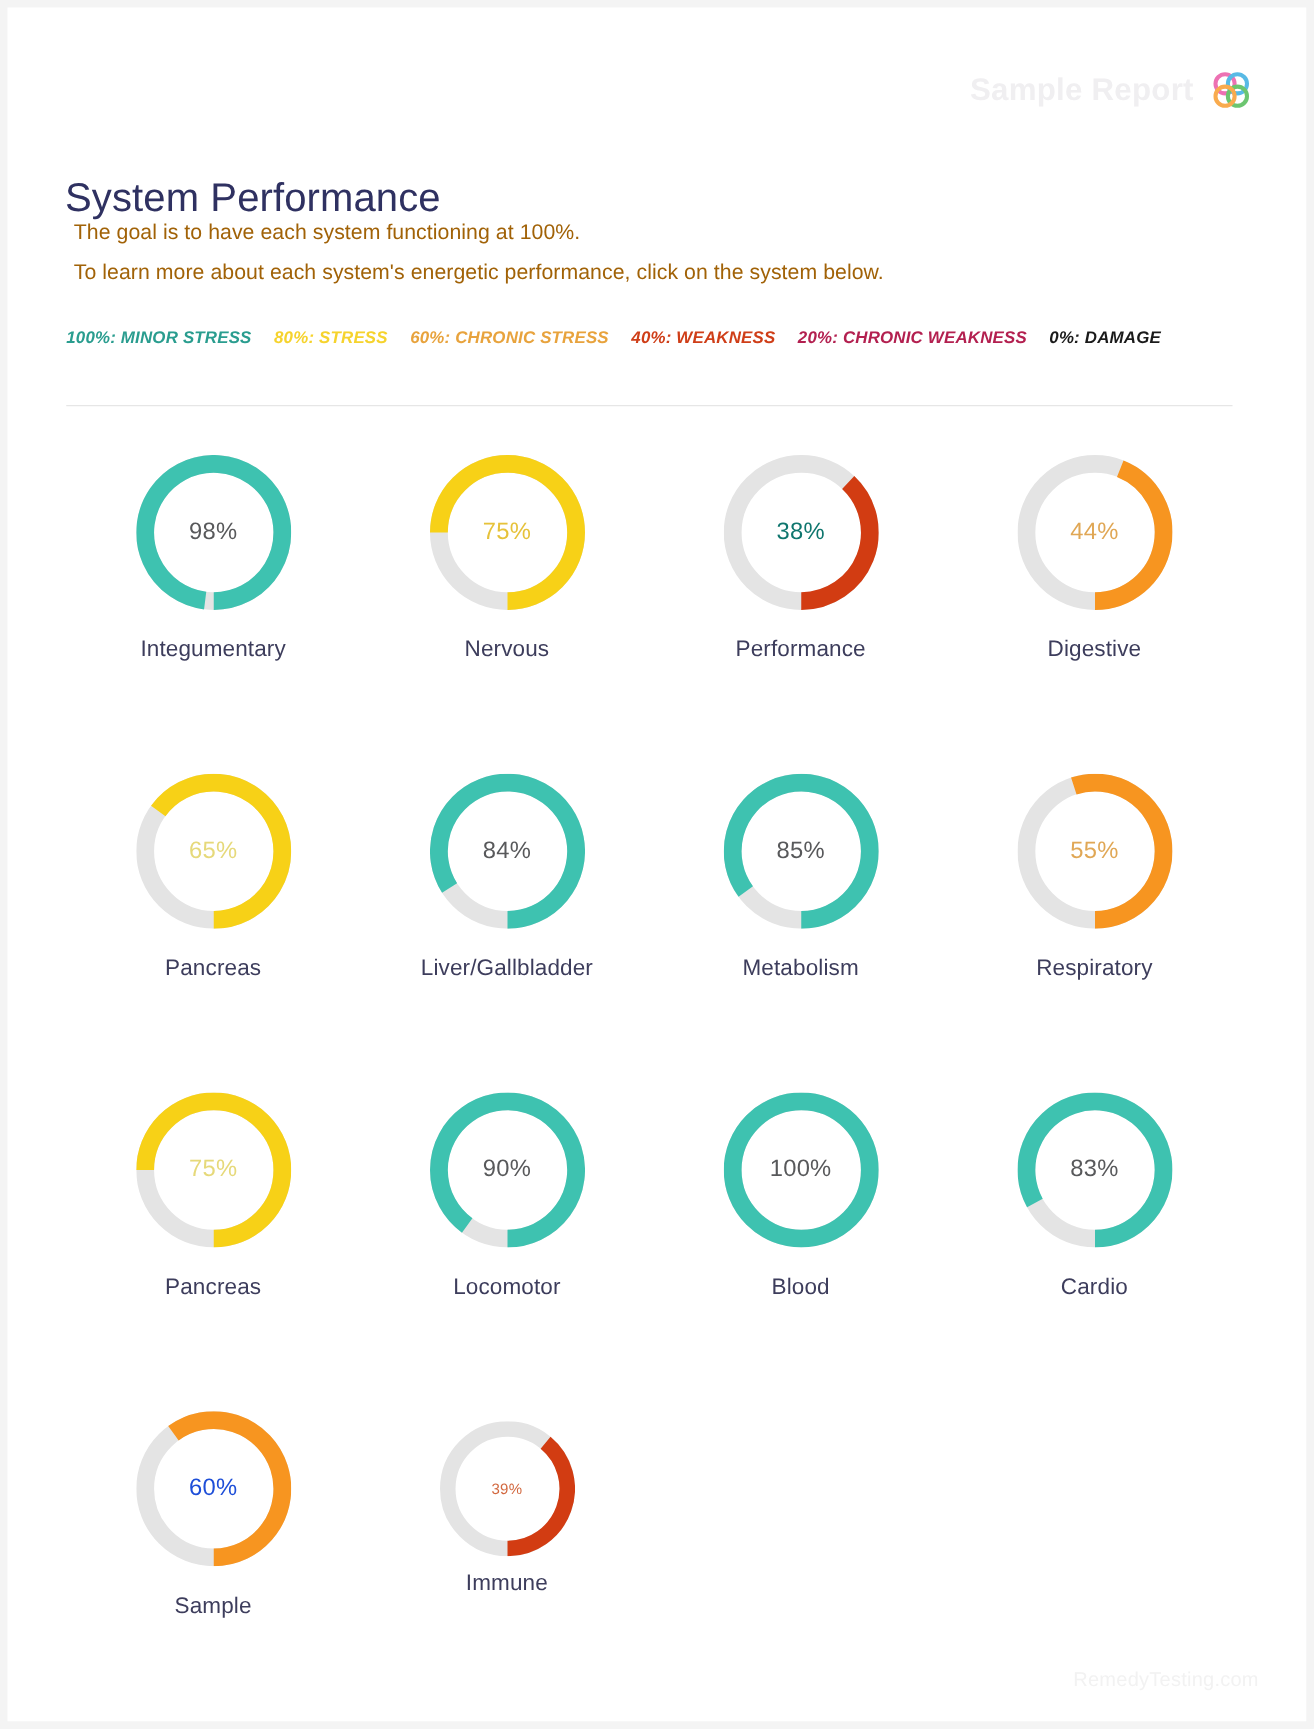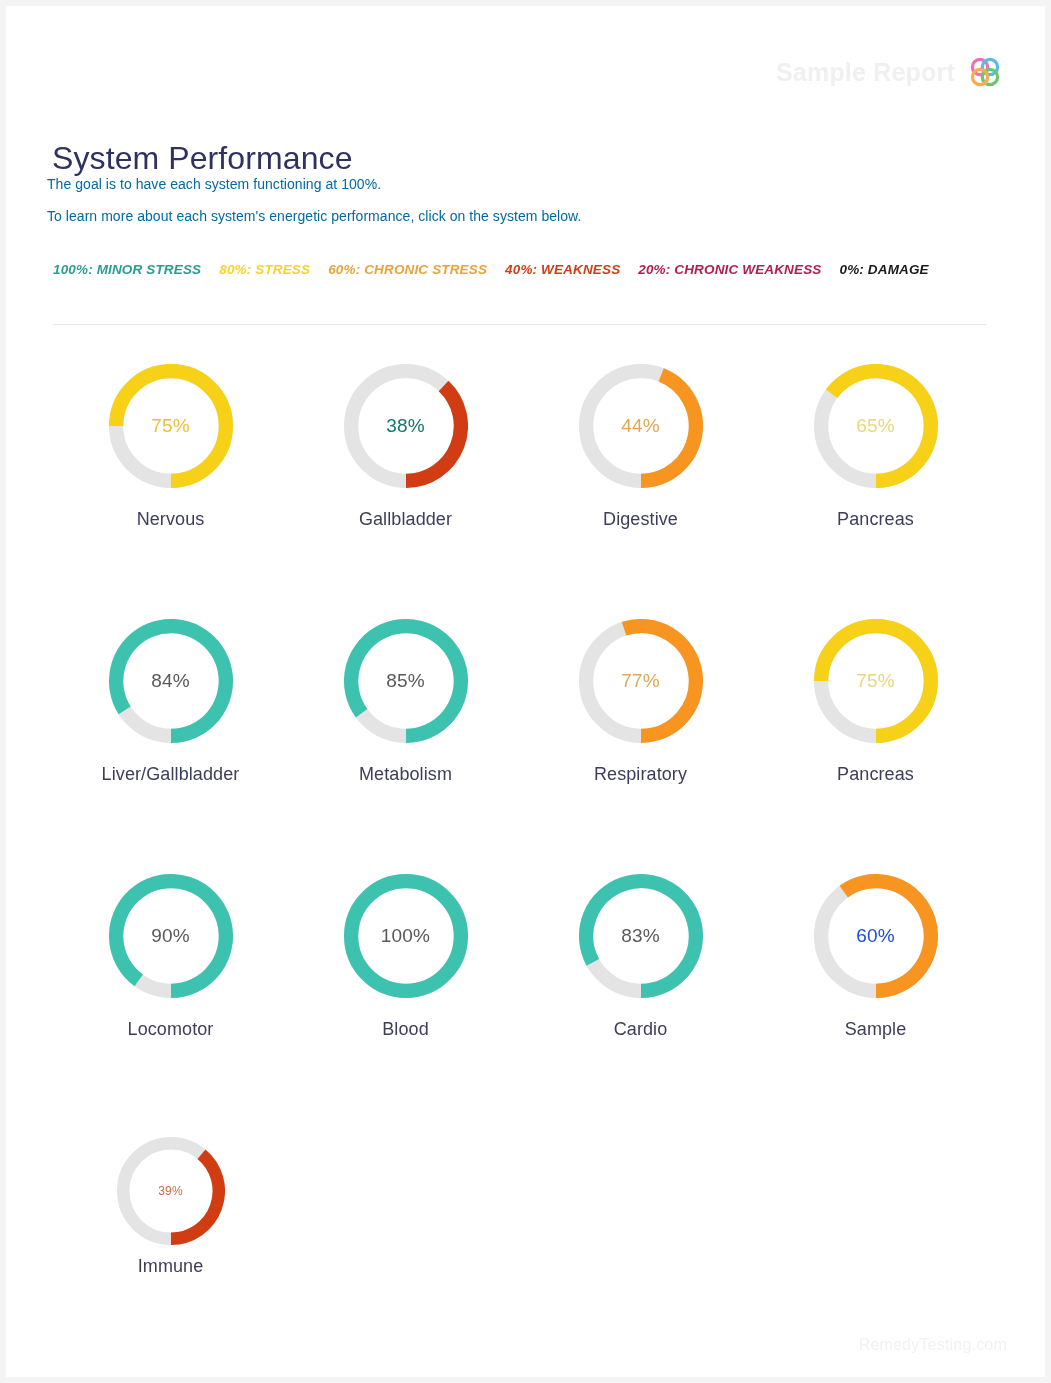--- a/index.html
+++ b/index.html
@@ -51,23 +51,23 @@
     position: absolute;
     left: 46px;
     top: 113px;
     font-size: 32px;
     font-weight: normal;
     color: #2f3161;
     letter-spacing: 0.1px;
   }
   .subline {
     position: absolute;
-    left: 41px;
-    font-size: 14px;
-    color: #0369a1;
+    left: 53px;
+    font-size: 17px;
+    color: #a16207;
     letter-spacing: 0.05px;
   }
   .subline.one { top: 170px; }
   .subline.two { top: 202px; }
 
   
   .legend {
     position: absolute;
     left: 47px;
     top: 247px;
@@ -165,35 +165,45 @@
 
   <div class="legend" id="legend"><span class="item" style="color: rgb(42, 157, 143);">100%: MINOR STRESS</span><span class="item" style="color: rgb(246, 211, 45);">80%: STRESS</span><span class="item" style="color: rgb(232, 163, 61);">60%: CHRONIC STRESS</span><span class="item" style="color: rgb(207, 62, 24);">40%: WEAKNESS</span><span class="item" style="color: rgb(179, 32, 80);">20%: CHRONIC WEAKNESS</span><span class="item" style="color: rgb(26, 26, 26);">0%: DAMAGE</span></div>
 
   <div class="divider"></div>
 
   <div class="grid" id="grid">
       <div class="cell">
         <div class="gauge">
           <svg viewBox="0 0 100 100">
             <circle cx="50" cy="50" r="44.25" fill="none" stroke="#e4e4e4" stroke-width="11.5"></circle>
+            <path d="M 50 94.25 A 44.25 44.25 0 1 0 44.45400441477956 93.90107553316565" fill="none" stroke="#3ec2b0" stroke-width="11.5" stroke-linecap="butt"></path>
+          </svg>
+          <div class="gauge-value" style="color: rgb(88, 89, 91);">98%</div>
+        </div>
+        <div class="cell-label">Integumentary</div>
+      </div>
+      <div class="cell">
+        <div class="gauge">
+          <svg viewBox="0 0 100 100">
+            <circle cx="50" cy="50" r="44.25" fill="none" stroke="#e4e4e4" stroke-width="11.5"></circle>
             <path d="M 50 94.25 A 44.25 44.25 0 1 0 5.75 49.99999999999999" fill="none" stroke="#f7d117" stroke-width="11.5" stroke-linecap="butt"></path>
           </svg>
           <div class="gauge-value" style="color: rgb(230, 194, 58);">75%</div>
         </div>
         <div class="cell-label">Nervous</div>
       </div>
       <div class="cell">
         <div class="gauge">
           <svg viewBox="0 0 100 100">
             <circle cx="50" cy="50" r="44.25" fill="none" stroke="#e4e4e4" stroke-width="11.5"></circle>
             <path d="M 50 94.25 A 44.25 44.25 0 0 0 80.29120943734446 17.74313823660254" fill="none" stroke="#d23c12" stroke-width="11.5" stroke-linecap="butt"></path>
           </svg>
           <div class="gauge-value" style="color: #0f766e;">38%</div>
         </div>
-        <div class="cell-label">Gallbladder</div>
+        <div class="cell-label">Performance</div>
       </div>
       <div class="cell">
         <div class="gauge">
           <svg viewBox="0 0 100 100">
             <circle cx="50" cy="50" r="44.25" fill="none" stroke="#e4e4e4" stroke-width="11.5"></circle>
             <path d="M 50 94.25 A 44.25 44.25 0 0 0 66.28951145629699 8.857390499444875" fill="none" stroke="#f79520" stroke-width="11.5" stroke-linecap="butt"></path>
           </svg>
           <div class="gauge-value" style="color: rgb(224, 167, 85);">44%</div>
         </div>
         <div class="cell-label">Digestive</div>
@@ -227,21 +237,21 @@
           <div class="gauge-value" style="color: rgb(88, 89, 91);">85%</div>
         </div>
         <div class="cell-label">Metabolism</div>
       </div>
       <div class="cell">
         <div class="gauge">
           <svg viewBox="0 0 100 100">
             <circle cx="50" cy="50" r="44.25" fill="none" stroke="#e4e4e4" stroke-width="11.5"></circle>
             <path d="M 50 94.25 A 44.25 44.25 0 1 0 36.32599799890856 7.915749153939458" fill="none" stroke="#f79520" stroke-width="11.5" stroke-linecap="butt"></path>
           </svg>
-          <div class="gauge-value" style="color: rgb(224, 167, 85);">77%</div>
+          <div class="gauge-value" style="color: rgb(224, 167, 85);">55%</div>
         </div>
         <div class="cell-label">Respiratory</div>
       </div>
       <div class="cell">
         <div class="gauge">
           <svg viewBox="0 0 100 100">
             <circle cx="50" cy="50" r="44.25" fill="none" stroke="#e4e4e4" stroke-width="11.5"></circle>
             <path d="M 50 94.25 A 44.25 44.25 0 1 0 5.75 49.99999999999999" fill="none" stroke="#f7d117" stroke-width="11.5" stroke-linecap="butt"></path>
           </svg>
           <div class="gauge-value" style="color: rgb(230, 217, 122);">75%</div>

